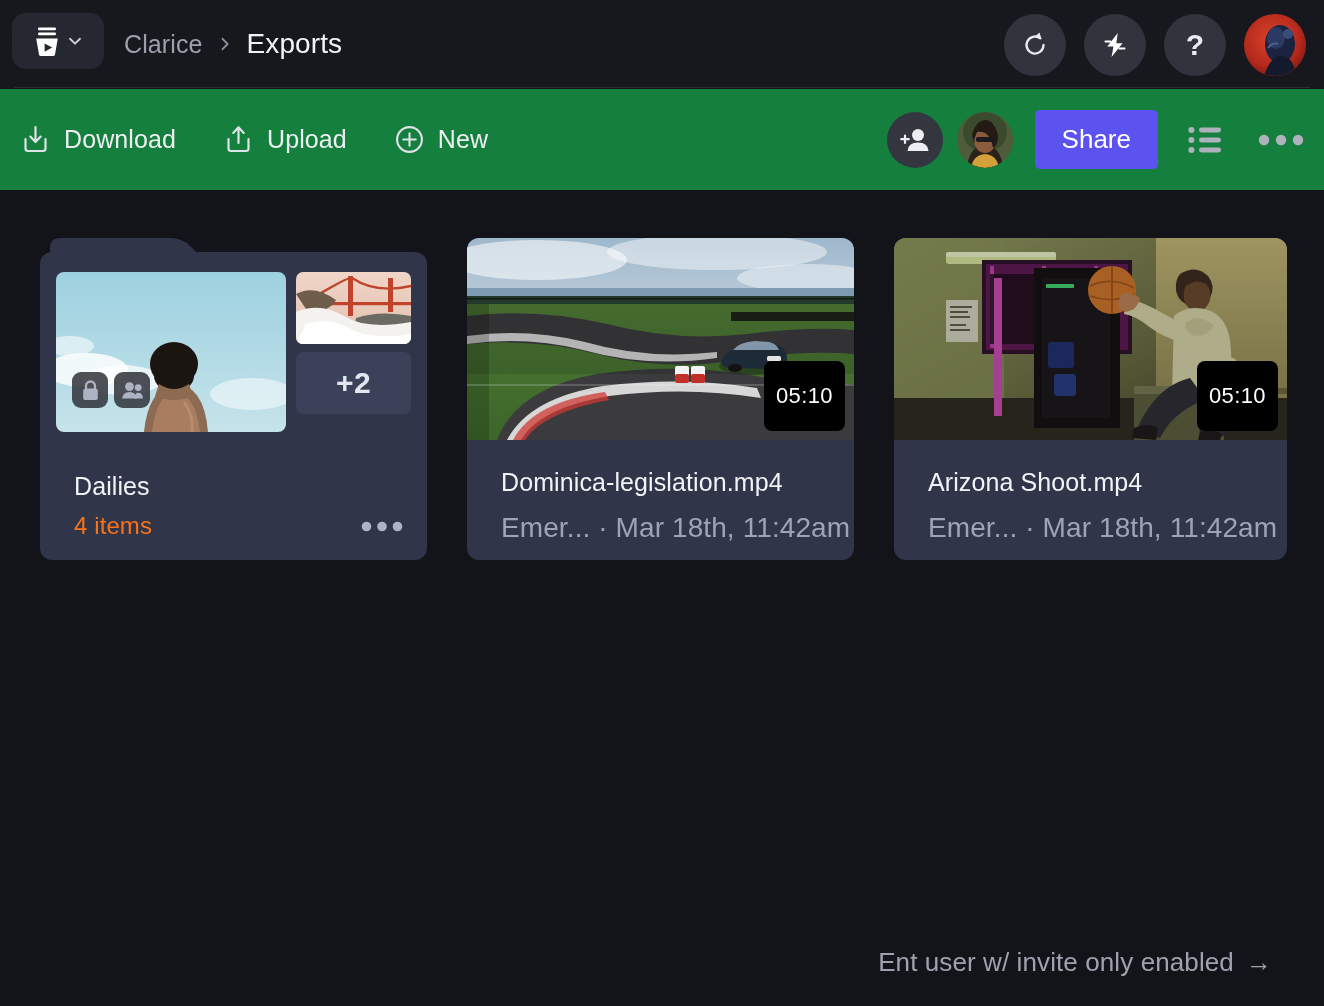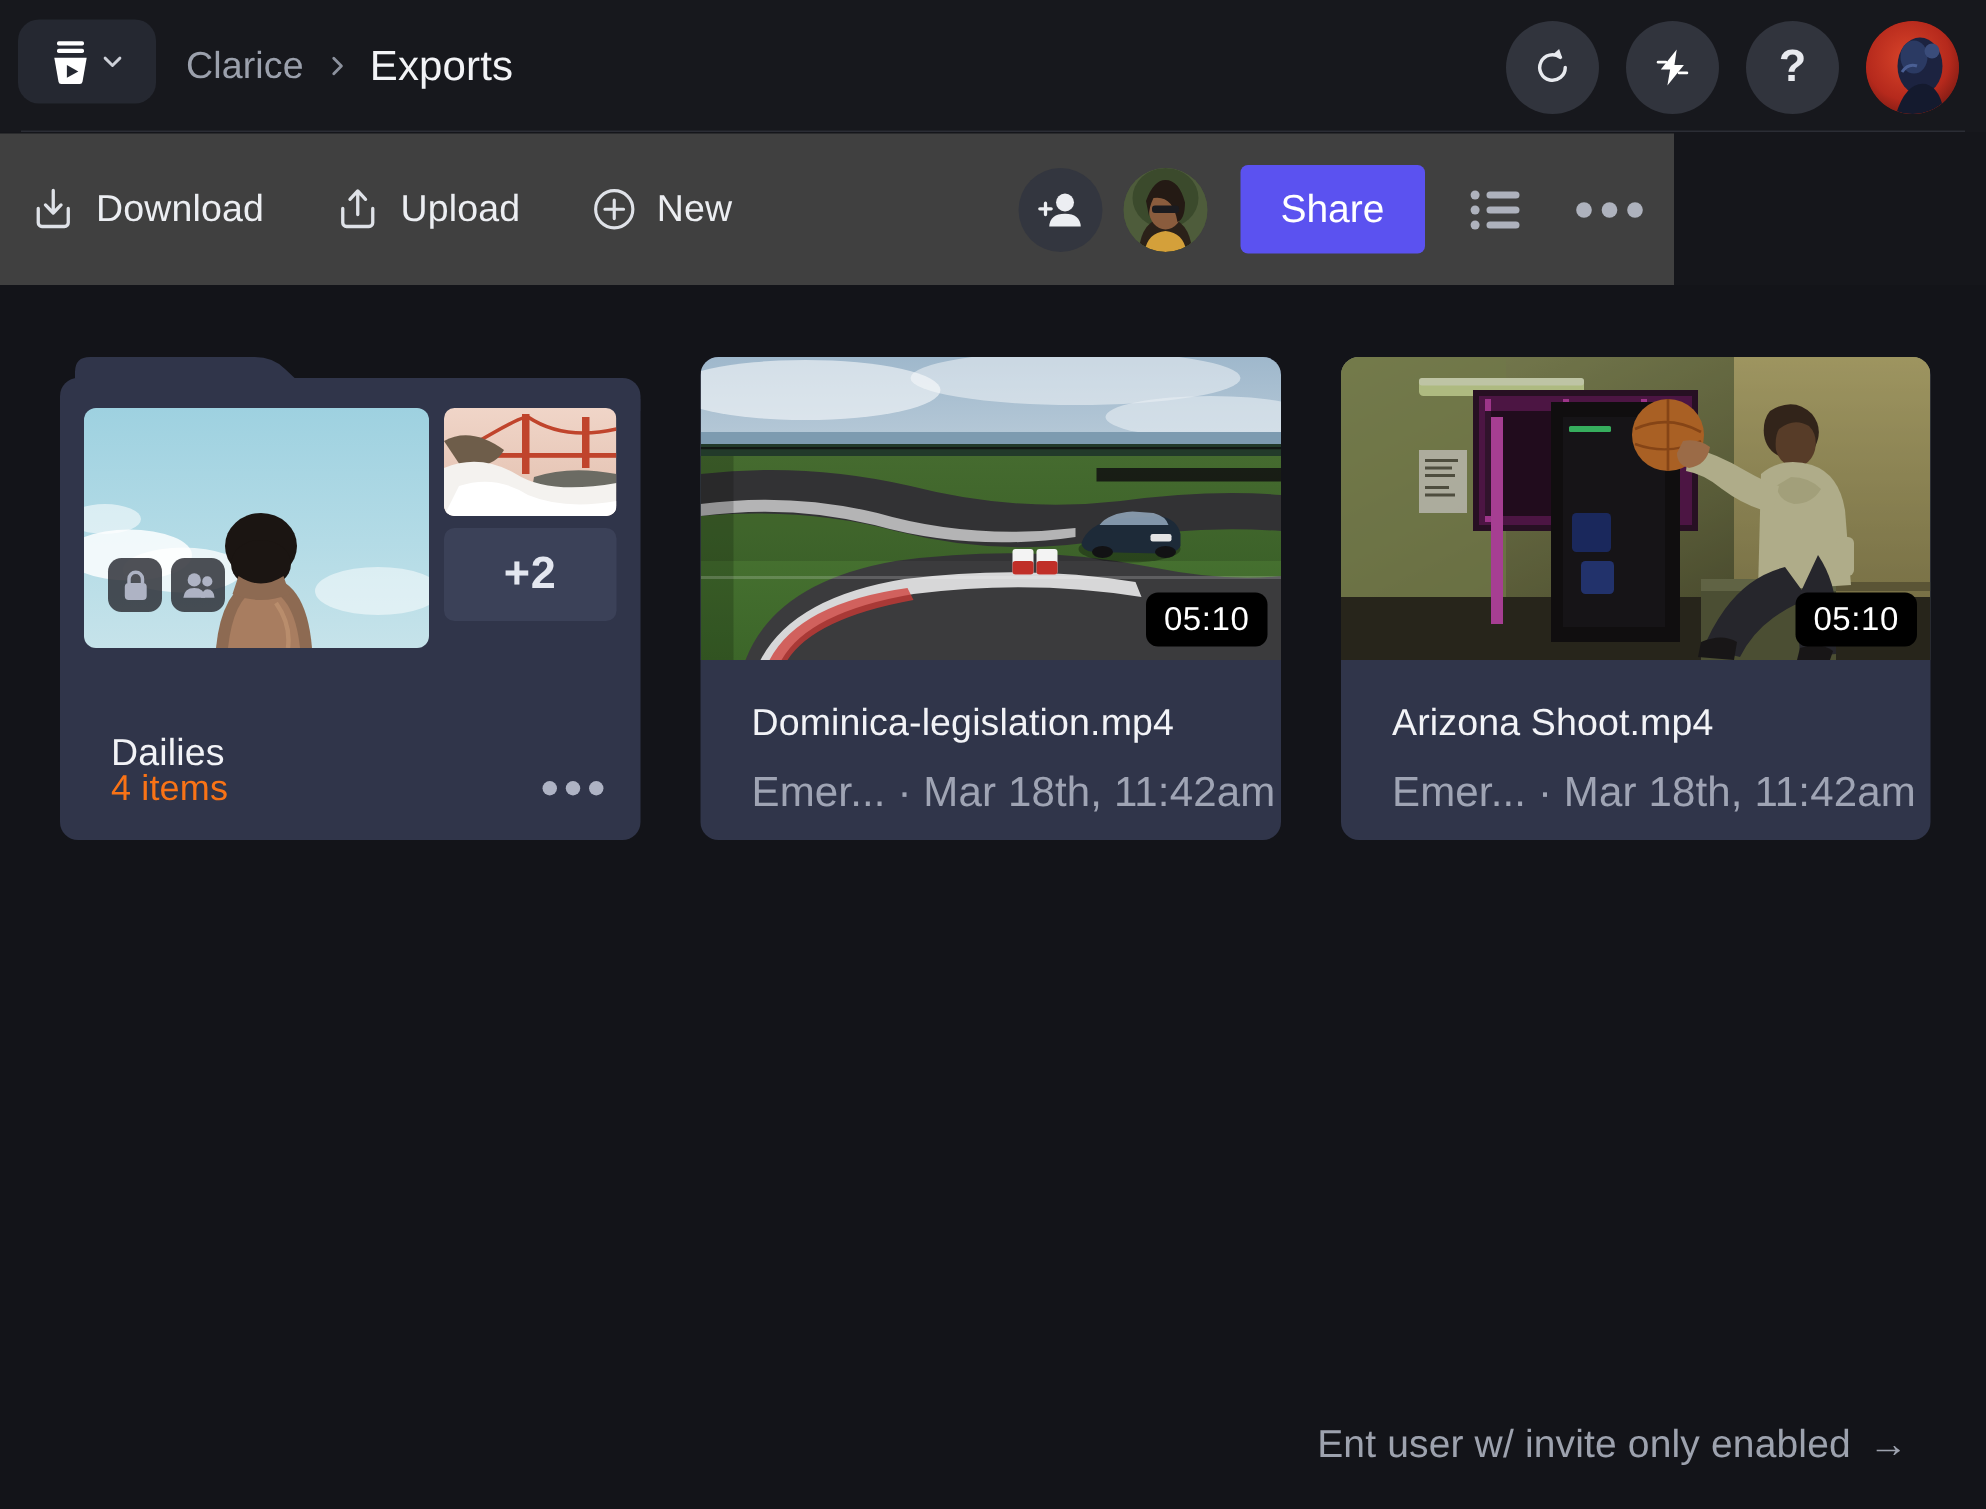--- a/index.html
+++ b/index.html
@@ -47,22 +47,22 @@
   .circ-btn svg { display: block; }
   .qmark { font-size: 30px; color: #e8eaef; font-weight: 700; line-height: 1; }
 
   .avatar-user {
     width: 62px; height: 62px; border-radius: 50%; overflow: hidden;
     cursor: pointer; position: relative; background: #8a1f17;
   }
 
   
   .actionbar {
-    position: absolute; left: 0; top: 89px; width: 1116px; height: 101px;
-    background: #404040;
+    position: absolute; left: 0; top: 89px; width: 1324px; height: 101px;
+    background: #15803d;
     display: flex; align-items: center;
   }
   .act-group { position: absolute; left: 20px; display: flex; align-items: center; gap: 47px; }
   .act-item {
     display: flex; align-items: center; gap: 13px; cursor: pointer;
   }
   .act-item .lbl { font-size: 25px; color: #eceef2; letter-spacing: .1px; }
   .act-item svg { display: block; }
 
   .act-right { position: absolute; right: 20px; display: flex; align-items: center; gap: 0; }
@@ -119,40 +119,40 @@
     border-radius: 7px; background: #3b4158;
     display: flex; align-items: center; justify-content: center;
     font-size: 30px; color: #e3e6ef; font-weight: 700; letter-spacing: .5px;
   }
   .badges { position: absolute; left: 16px; bottom: 24px; display: flex; gap: 6px; }
   .badge {
     width: 36px; height: 36px; border-radius: 9px; background: #2f3138d9;
     display: flex; align-items: center; justify-content: center; cursor: pointer;
   }
   .folder-title {
-    position: absolute; left: 34px; top: 236px; font-size: 25px; color: #f2f3f7;
+    position: absolute; left: 34px; top: 220px; font-size: 25px; color: #f2f3f7;
     letter-spacing: .1px;
   }
   .folder-sub {
     position: absolute; left: 34px; top: 260px; font-size: 24px; color: #f97316;
     letter-spacing: .1px;
   }
   .folder-dots { position: absolute; right: 24px; top: 266px; cursor: pointer; }
 
   
   .video-card {
     position: relative; width: 387px; height: 322px;
     background: #30354a; border-radius: 12px; overflow: hidden; cursor: pointer;
   }
   .video-card.second { width: 393px; }
   .v-thumb { position: relative; width: 100%; height: 202px; overflow: hidden; }
   .dur-badge {
     position: absolute; right: 9px; bottom: 9px;
     background: #000; color: #fff; font-size: 22px;
-    padding: 5px 12px; border-radius: 8px; letter-spacing: .4px;
+    padding: 22px 12px; border-radius: 8px; letter-spacing: .4px;
   }
   .v-title {
     position: absolute; left: 34px; top: 230px; font-size: 25px; color: #f2f3f7;
     letter-spacing: .1px; white-space: nowrap;
   }
   .v-meta {
     position: absolute; left: 34px; top: 274px; font-size: 28px; color: #9fa4b4;
     letter-spacing: .1px; white-space: nowrap;
   }
 

